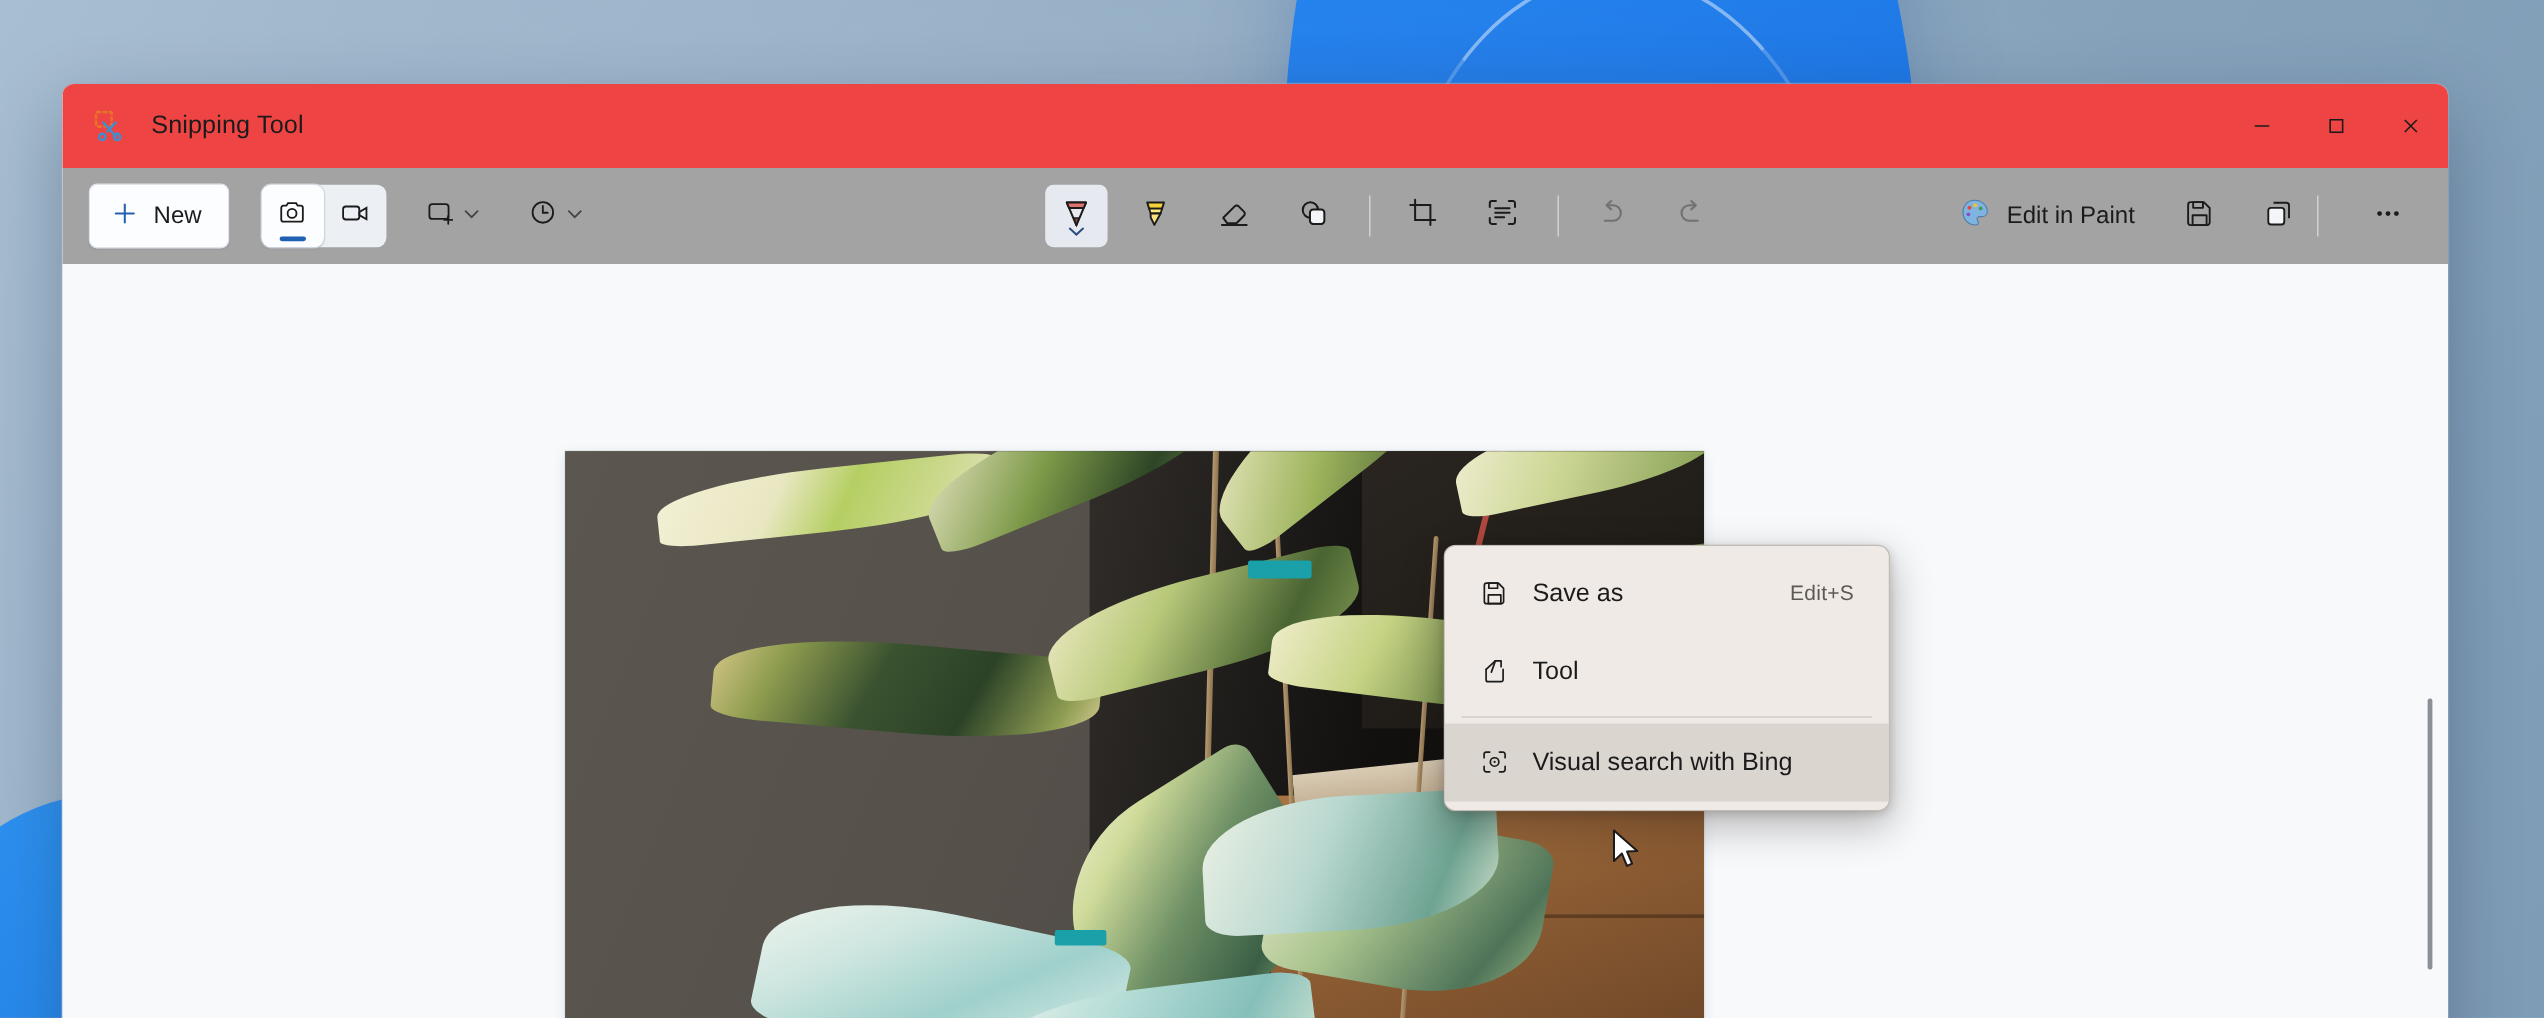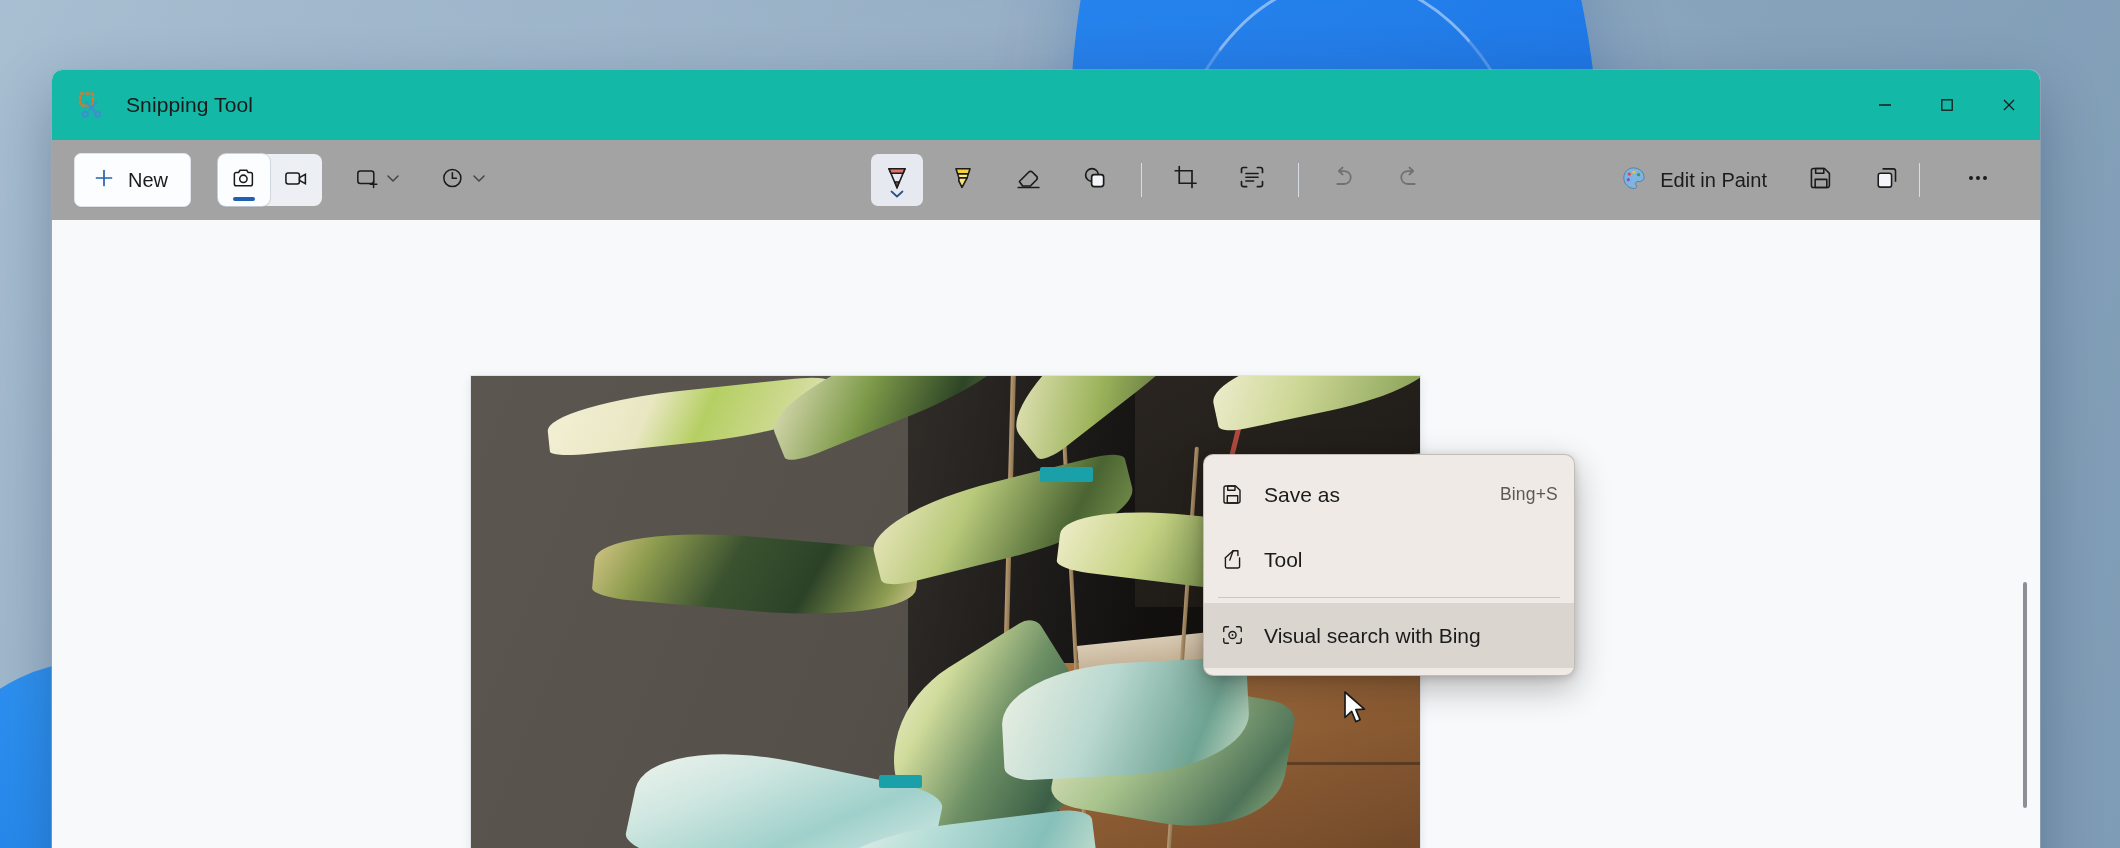--- a/index.html
+++ b/index.html
@@ -48,21 +48,21 @@
   .window{
     position:absolute;left:52px;top:70px;width:1988px;height:830px;
     background:#f3f5f9;
     border-radius:10px 10px 0 0;
     box-shadow:0 0 0 1px rgba(160,172,188,.55),0 22px 60px rgba(20,40,70,.32);
     overflow:hidden;
   }
 
   
   .titlebar{height:70px;display:flex;align-items:center;position:relative;
-    background:#14b8a6;text-align:right;}
+    background:#ef4444;text-align:right;}
   .app-icon{width:30px;height:30px;margin-left:24px;margin-right:20px;position:relative;flex:none;}
   .title-text{font-size:21px;color:#1b1b1b;letter-spacing:.1px;}
   .wincontrols{position:absolute;right:0;top:0;height:70px;display:flex;}
   .wc{width:62px;height:70px;display:flex;align-items:center;justify-content:center;}
   .wc svg{display:block;}
 
   
   .toolbar{height:80px;display:flex;align-items:center;position:relative;
     background:#a3a3a3;border-bottom:1px solid #e2e6ec;}
   .tb-left{display:flex;align-items:center;margin-left:22px;gap:0;}
@@ -83,21 +83,21 @@
     padding:0 6px;border-radius:7px;cursor:pointer;}
 
   .tb-center{position:absolute;left:819px;display:flex;align-items:center;gap:0;}
   .tool{width:52px;height:52px;display:flex;align-items:center;justify-content:center;
     border-radius:7px;position:relative;cursor:pointer;margin-right:14px;}
   .tool.sel{background:#e6e9ef;}
   .tool .chev{position:absolute;bottom:3px;left:50%;transform:translateX(-50%);}
   .tool.disabled{opacity:.36;cursor:default;}
   .vsep{width:1px;height:34px;background:#d8dce3;margin:0 18px 0 6px;}
 
-  .tb-right{position:absolute;right:36px;display:flex;align-items:center;}
+  .tb-right{position:absolute;right:24px;display:flex;align-items:center;}
   .paintbtn{display:flex;align-items:center;gap:13px;height:52px;padding:0 14px;
     border-radius:7px;cursor:pointer;}
   .paintbtn .lbl{font-size:20px;color:#1b1b1b;}
   .icobtn{width:52px;height:52px;display:flex;align-items:center;justify-content:center;
     border-radius:7px;cursor:pointer;margin-left:14px;}
 
   
   .canvas{position:absolute;left:0;right:0;top:150px;bottom:0;background:#f7f9fb;overflow:hidden;}
   .shot{
     position:absolute;left:419px;top:156px;width:949px;height:700px;
@@ -131,21 +131,21 @@
 
   
   .ctxmenu{
     position:absolute;left:1151px;top:384px;width:370px;
     background:#efeae6;
     border:1px solid rgba(140,132,125,.45);
     border-radius:10px;
     box-shadow:0 12px 34px rgba(25,20,15,.30),0 2px 8px rgba(25,20,15,.16);
     padding:7px 0;overflow:hidden;
   }
-  .mi{height:65px;display:flex;align-items:center;padding:0 16px;cursor:pointer;position:relative;}
+  .mi{height:65px;display:flex;align-items:center;padding:0 29px;cursor:pointer;position:relative;}
   .mi .mico{width:34px;display:flex;align-items:center;justify-content:flex-start;flex:none;}
   .mi .mlbl{font-size:21px;color:#1b1b1b;margin-left:10px;}
   .mi .mkey{margin-left:auto;font-size:17.5px;color:#5d5952;letter-spacing:.2px;}
   .mi.hover{background:rgba(150,142,134,.22);}
   .midiv{height:1px;background:rgba(140,132,125,.34);margin:5px 14px;}
 
   
   .cursor{position:absolute;left:1290px;top:620px;width:26px;height:36px;}
 </style>
 </head>
@@ -472,21 +472,21 @@
 
     <div class="mi">
       <span class="mico">
         <svg width="25" height="25" viewBox="0 0 24 24" fill="none" stroke="#1b1b1b" stroke-width="1.35" stroke-linejoin="round">
           <path d="M3.8 5.6a1.8 1.8 0 0 1 1.8-1.8h9.4l4.2 4.2v10.4a1.8 1.8 0 0 1-1.8 1.8H5.6a1.8 1.8 0 0 1-1.8-1.8z"></path>
           <path d="M7.4 3.8h7v4.1h-7z"></path>
           <path d="M7 13.2h10v7H7z"></path>
         </svg>
       </span>
       <span class="mlbl">Save as</span>
-      <span class="mkey">Bing+S</span>
+      <span class="mkey">Edit+S</span>
     </div>
 
 
     <div class="mi">
       <span class="mico">
         <svg width="25" height="25" viewBox="0 0 24 24" fill="none" stroke="#1b1b1b" stroke-width="1.35" stroke-linejoin="round" stroke-linecap="round">
           <path d="M5.2 10.4v8.2a1.6 1.6 0 0 0 1.6 1.6h10.4a1.6 1.6 0 0 0 1.6-1.6v-8.2"></path>
           <path d="M5.2 10.4 12.6 3.6"></path>
           <path d="M12.6 3.6h4.6v4.6"></path>
           <path d="M12.6 3.6 9.4 12.6"></path>

